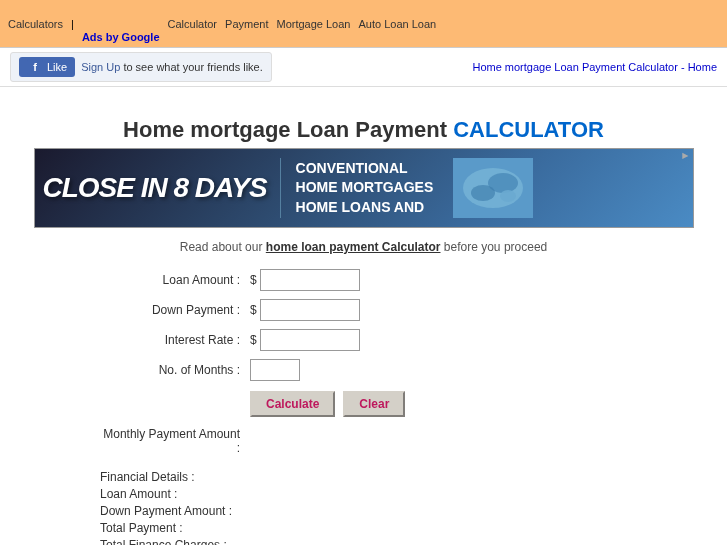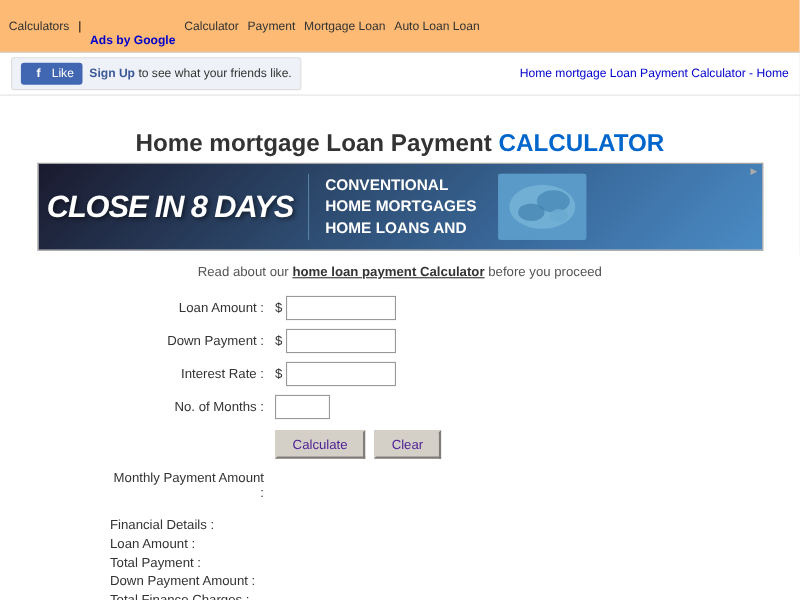--- a/index.html
+++ b/index.html
@@ -70,21 +70,21 @@
       justify-content: center;
       font-weight: bold;
       font-size: 11px;
     }
     .fb-signup-text {
       color: #333;
       font-size: 11px;
     }
     .fb-signup-text a {
       color: #3b5998;
-      font-weight: bold;
+      font-weight: normal;
       text-decoration: none;
     }
     .breadcrumb-right {
       font-size: 11px;
       color: #333;
     }
     .breadcrumb-right a {
       color: #0000cc;
       text-decoration: none;
     }
@@ -215,21 +215,22 @@
       margin-top: 10px;
       margin-left: 150px;
       gap: 8px;
     }
     .calc-button {
       background: #d4d0c8;
       border: 2px outset #d4d0c8;
       padding: 4px 14px;
       font-size: 12px;
       cursor: pointer;
-      color: #4c1d95;
+      color: #be185d;
+      font-weight: bold;
     }
     .results-section {
       margin-left: 80px;
       font-size: 12px;
       color: #333;
     }
     .result-row {
       margin-bottom: 3px;
     }
     .section-gap {
@@ -334,23 +335,23 @@
   </div>
 
   <div class="results-section">
     <div class="result-row section-gap">
       <span>Financial Details :</span>
     </div>
     <div class="result-row">
       <span>Loan Amount :</span>
     </div>
     <div class="result-row">
+      <span>Down Payment Amount :</span>
+    </div>
+    <div class="result-row">
       <span>Total Payment :</span>
-    </div>
-    <div class="result-row">
-      <span>Down Payment Amount :</span>
     </div>
     <div class="result-row">
       <span>Total Finance Charges :</span>
     </div>
   </div>
 
 </div>
 
 </body></html>

